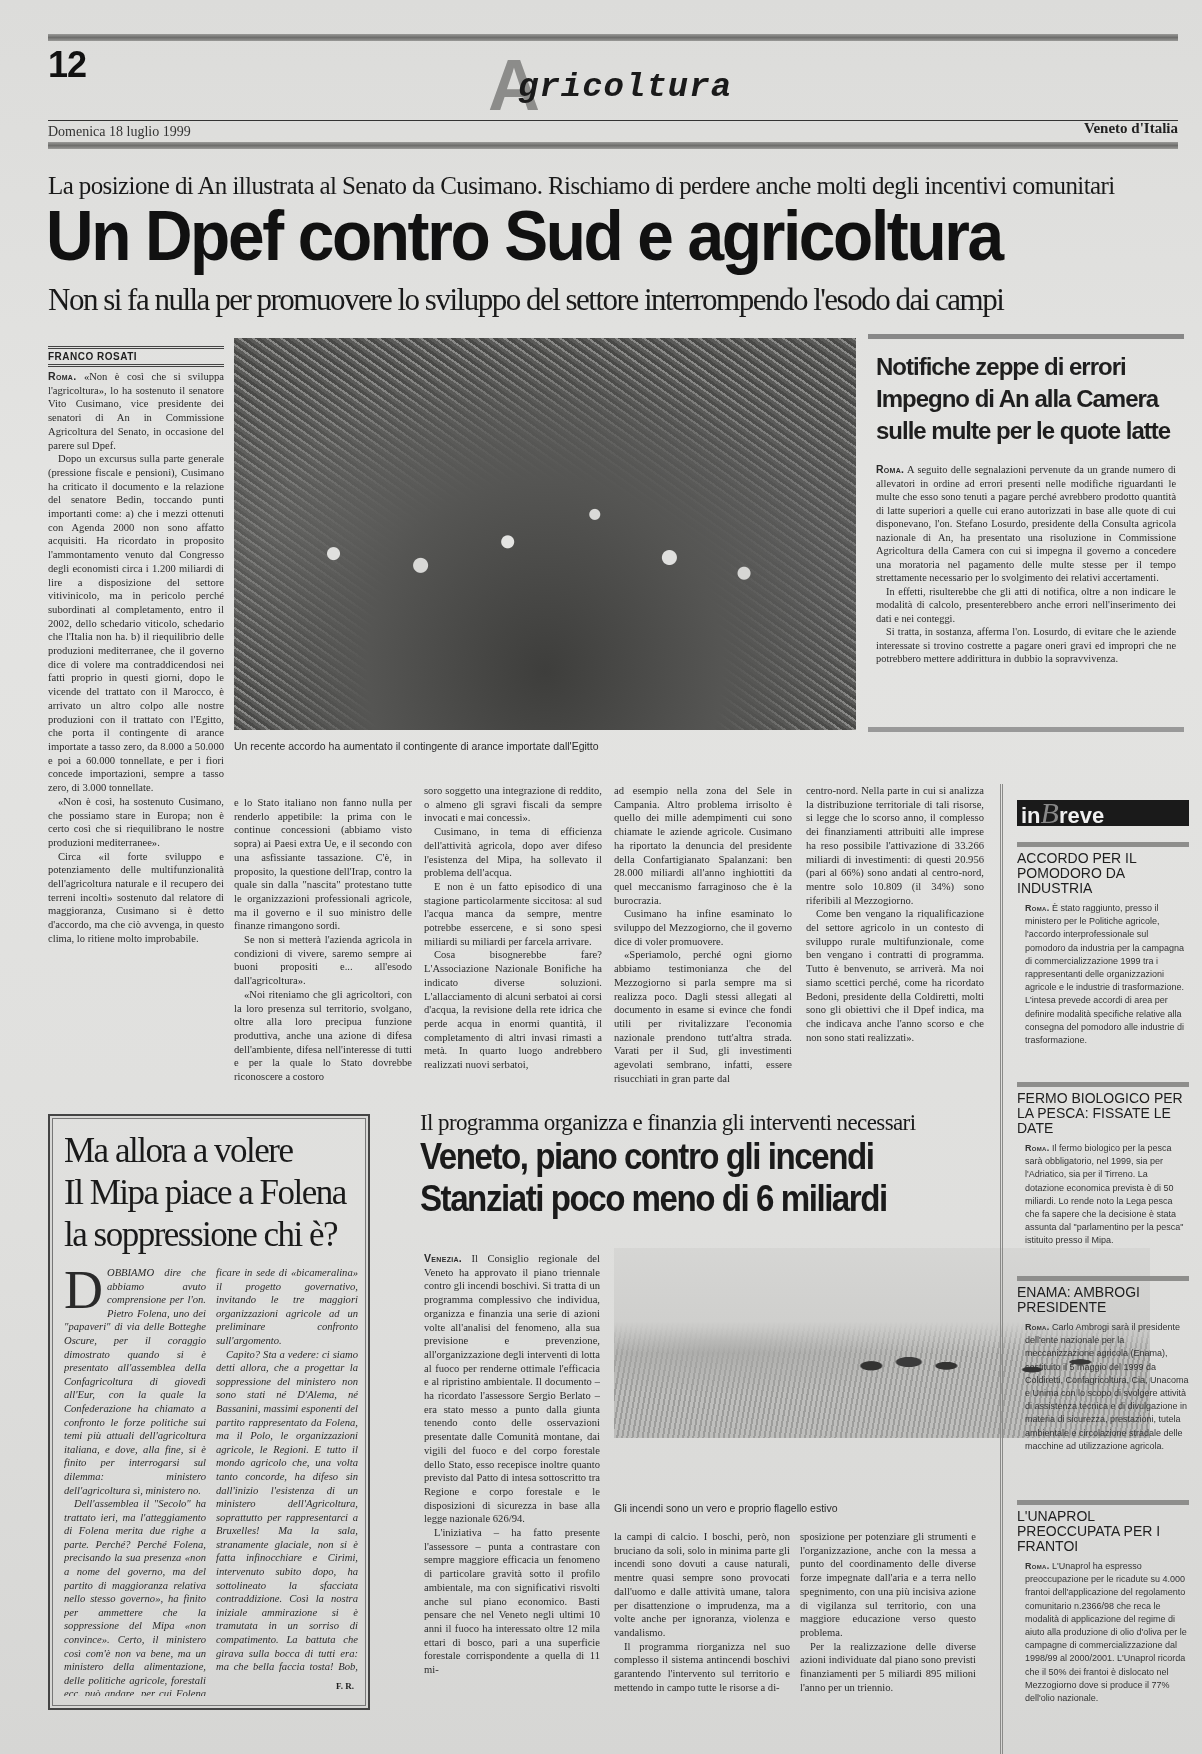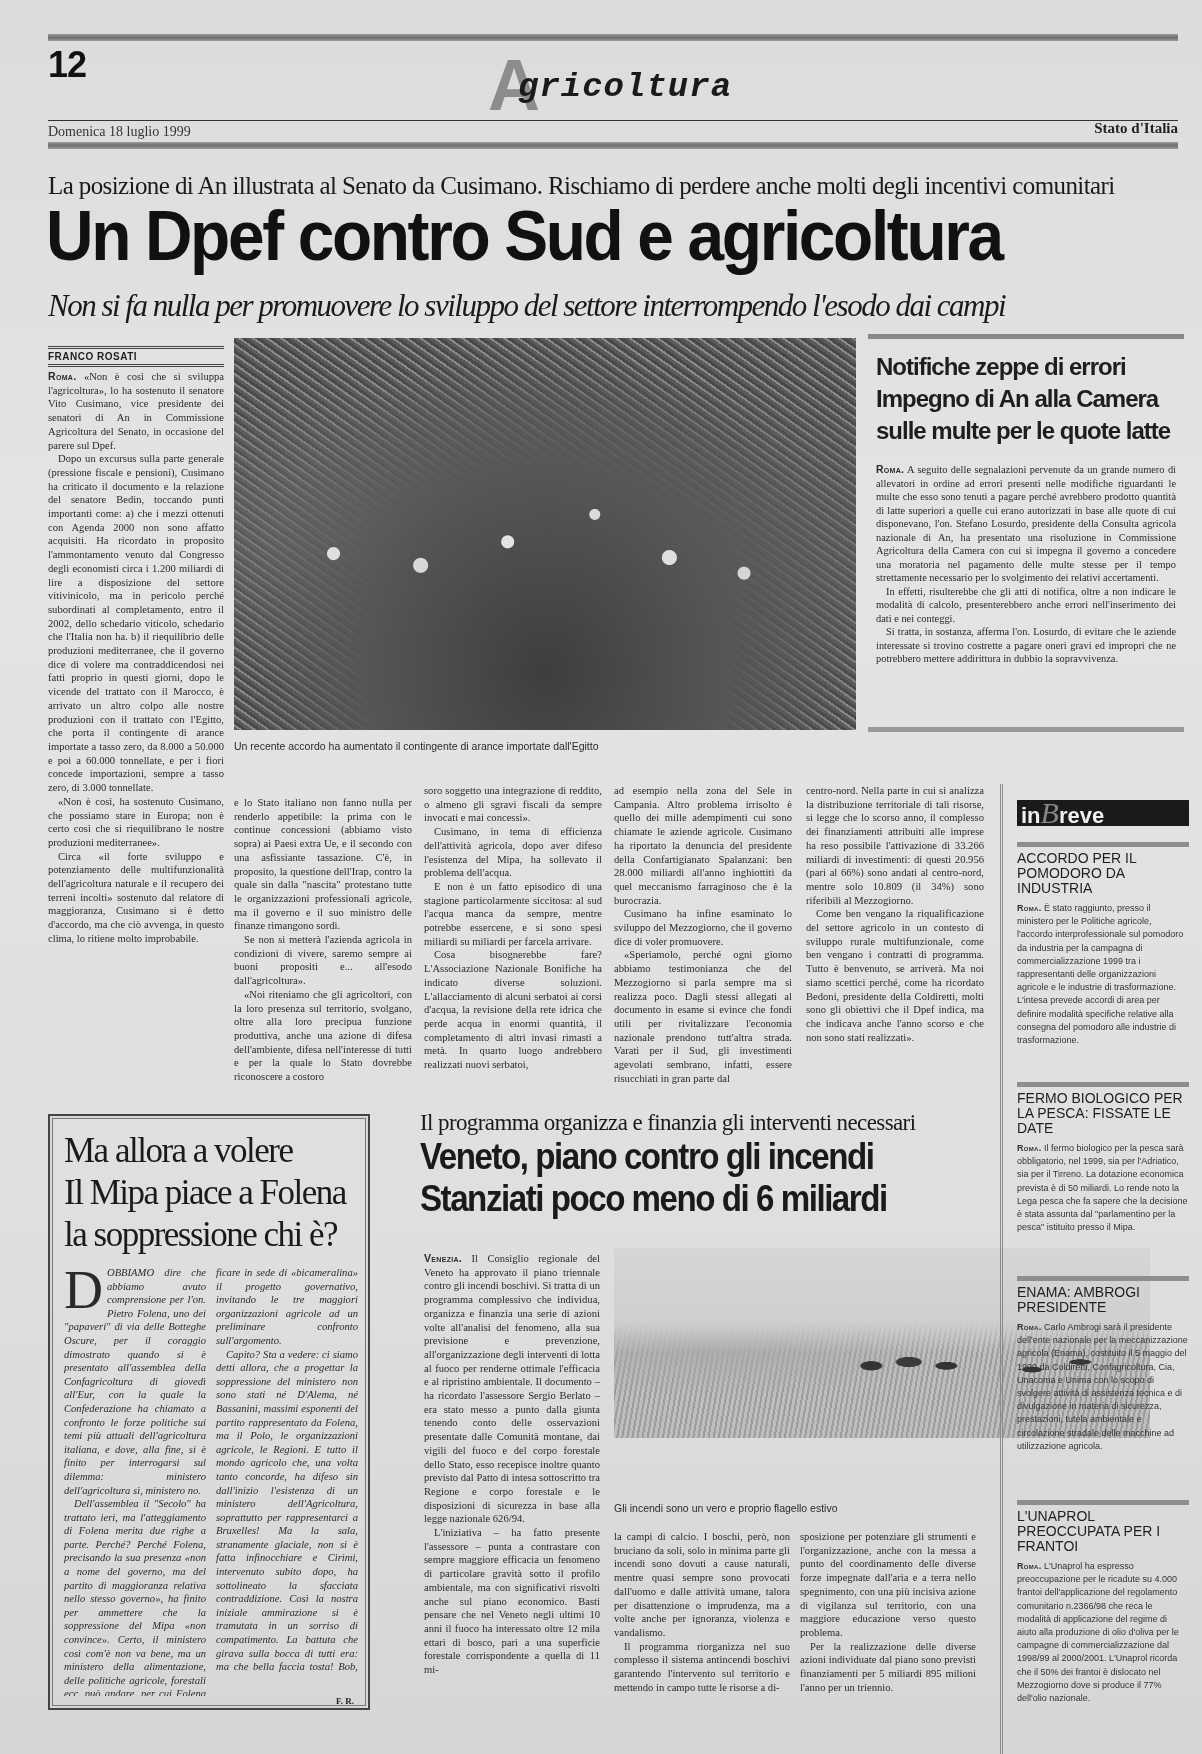--- a/index.html
+++ b/index.html
@@ -21,21 +21,21 @@
 
   .page-num { position: absolute; left: 48px; top: 44px; font-family: "Liberation Sans", sans-serif; font-weight: 700; font-size: 36px; color: #111; letter-spacing: -1px; }
   .section-title { position: absolute; left: 488px; top: 50px; height: 70px; }
   .section-title .big-a { position: absolute; left: 0; top: 0; font-family: "Liberation Sans", sans-serif; font-weight: 700; font-size: 72px; color: #8c8c8a; line-height: 70px; }
   .section-title .rest { position: absolute; left: 30px; top: 18px; font-family: Liberation Mono, monospace; font-style: italic; font-weight: 700; font-size: 34px; color: #1a1a1a; white-space: nowrap; letter-spacing: 1px; }
   .dateline { position: absolute; left: 48px; top: 124px; font-size: 14px; color: #333; }
   .masthead { position: absolute; right: 24px; top: 120px; font-size: 15px; font-weight: 700; color: #222; }
 
   .kicker { position: absolute; left: 48px; top: 172px; width: 1130px; font-size: 25px; color: #1a1a1a; white-space: nowrap; letter-spacing: -0.6px; }
   .headline { position: absolute; left: 46px; top: 196px; font-family: "Liberation Sans", sans-serif; font-weight: 700; font-size: 70px; letter-spacing: -2.5px; color: #111; white-space: nowrap; transform: scaleX(0.94); transform-origin: left; }
-  .subhead { position: absolute; left: 48px; top: 288px; font-style: italic; font-size: 31px; letter-spacing: -1.5px; color: #1a1a1a; white-space: nowrap; }
+  .subhead { position: absolute; left: 48px; top: 282px; font-size: 31px; letter-spacing: -1.5px; color: #1a1a1a; white-space: nowrap; }
 
   .byline-box { position: absolute; left: 48px; top: 346px; width: 176px; border-top: 3px double #444; border-bottom: 3px double #444; padding: 2px 0; text-align: left; font-family: "Liberation Sans", sans-serif; font-weight: 700; font-size: 10px; letter-spacing: 0.5px; }
 
   .col { position: absolute; font-size: 10.6px; line-height: 13.7px; text-align: justify; color: #2a2a2a; hyphens: auto; overflow: hidden; }
   .col p { text-indent: 10px; }
   .col p.first { text-indent: 0; }
   .lead { font-family: "Liberation Sans", sans-serif; font-weight: 700; font-variant: small-caps; letter-spacing: 0.3px; }
 
   .photo { position: absolute; overflow: hidden; }
   .photo-oranges {
@@ -74,46 +74,46 @@
 
   .box-right { position: absolute; left: 868px; top: 334px; width: 316px; height: 398px; border-top: 5px solid #888; border-bottom: 5px solid #999; }
   .box-title { position: absolute; font-family: "Liberation Sans", sans-serif; font-weight: 700; color: #1e1e1e; }
   .box-right .box-title { left: 8px; top: 12px; font-size: 24px; line-height: 32px; letter-spacing: -1px; white-space: nowrap; }
 
   .brevi { position: absolute; left: 1000px; top: 784px; width: 196px; height: 970px; border-left: 3px double #8a8a88; padding-left: 8px; }
   .brevi-logo { position: absolute; left: 14px; top: 16px; width: 172px; height: 26px; background: #1a1a1a; color: #f0f0f0; font-family: "Liberation Sans", sans-serif; font-weight: 700; font-size: 22px; line-height: 26px; padding-left: 4px; }
   .brevi-logo .b { font-family: "Liberation Serif", serif; font-style: italic; font-weight: 400; font-size: 30px; color: #888; }
   .brevi-item { position: absolute; left: 14px; width: 172px; border-top: 5px solid #8e8e8c; padding-top: 4px; }
   .brevi-item .t { font-family: "Liberation Sans", sans-serif; font-weight: 400; font-size: 14px; line-height: 15px; color: #1e1e1e; }
-  .brevi-item .b { margin-top: 6px; font-family: "Liberation Sans", sans-serif; font-size: 9px; line-height: 13.2px; color: #333; }
+  .brevi-item .b { margin-top: 6px; font-family: "Liberation Sans", sans-serif; font-size: 9px; line-height: 13.2px; color: #333; margin-left: 8px; }
 
   .folena-box { position: absolute; left: 48px; top: 1114px; width: 322px; height: 596px; border: 2px solid #444; box-shadow: inset 0 0 0 2px #d8d8d6, inset 0 0 0 3px #777; }
   .folena-title { position: absolute; left: 14px; top: 14px; font-size: 35px; line-height: 42px; letter-spacing: -1.5px; color: #1a1a1a; white-space: nowrap; }
   .folena-col { position: absolute; font-style: italic; font-size: 10.6px; line-height: 13.6px; text-align: justify; color: #2a2a2a; overflow: hidden; }
   .folena-col p { text-indent: 10px; }
   .dropcap { float: left; font-size: 54px; line-height: 44px; margin: 2px 4px 0 0; font-style: normal; }
-  .signature { position: absolute; right: 14px; bottom: 2px; font-size: 9px; font-weight: 700; text-align: center; }
+  .signature { position: absolute; right: 14px; bottom: 17px; font-size: 9px; font-weight: 700; text-align: center; }
 
   .veneto-kicker { position: absolute; left: 420px; top: 1110px; font-size: 23px; letter-spacing: -0.6px; color: #1a1a1a; white-space: nowrap; }
   .veneto-head { position: absolute; left: 420px; top: 1136px; font-family: "Liberation Sans", sans-serif; font-weight: 700; font-size: 36px; line-height: 42px; letter-spacing: -1.6px; color: #1a1a1a; white-space: nowrap; transform: scaleX(0.92); transform-origin: left; }
 </style>
 </head>
 <body>
 
 <div class="page">
 
   <div class="rule thick" style="left:48px; top:34px; width:1130px;"></div>
   <div class="page-num">12</div>
   <div class="section-title">
     <span class="big-a">A</span>
     <span class="rest">gricoltura</span>
   </div>
   <div class="rule thin" style="left:48px; top:120px; width:1130px; background:#333;"></div>
   <div class="dateline">Domenica 18 luglio 1999</div>
-  <div class="masthead">Stato d'Italia</div>
+  <div class="masthead">Veneto d'Italia</div>
   <div class="rule thick" style="left:48px; top:142px; width:1130px;"></div>
 
   <div class="kicker">La posizione di An illustrata al Senato da Cusimano. Rischiamo di perdere anche molti degli incentivi comunitari</div>
   <div class="headline">Un Dpef contro Sud e agricoltura</div>
   <div class="subhead">Non si fa nulla per promuovere lo sviluppo del settore interrompendo l'esodo dai campi</div>
 
   <div class="byline-box">FRANCO ROSATI</div>
 
   <div class="col" style="left:48px; top:370px; width:176px; height:710px;">
     <p class="first"><span class="lead">Roma.</span> <span>«Non è così che si sviluppa l'agricoltura», lo ha sostenuto il senatore Vito Cusimano, vice presidente dei senatori di An in Commissione Agricoltura del Senato, in occasione del parere sul Dpef.</span></p>

